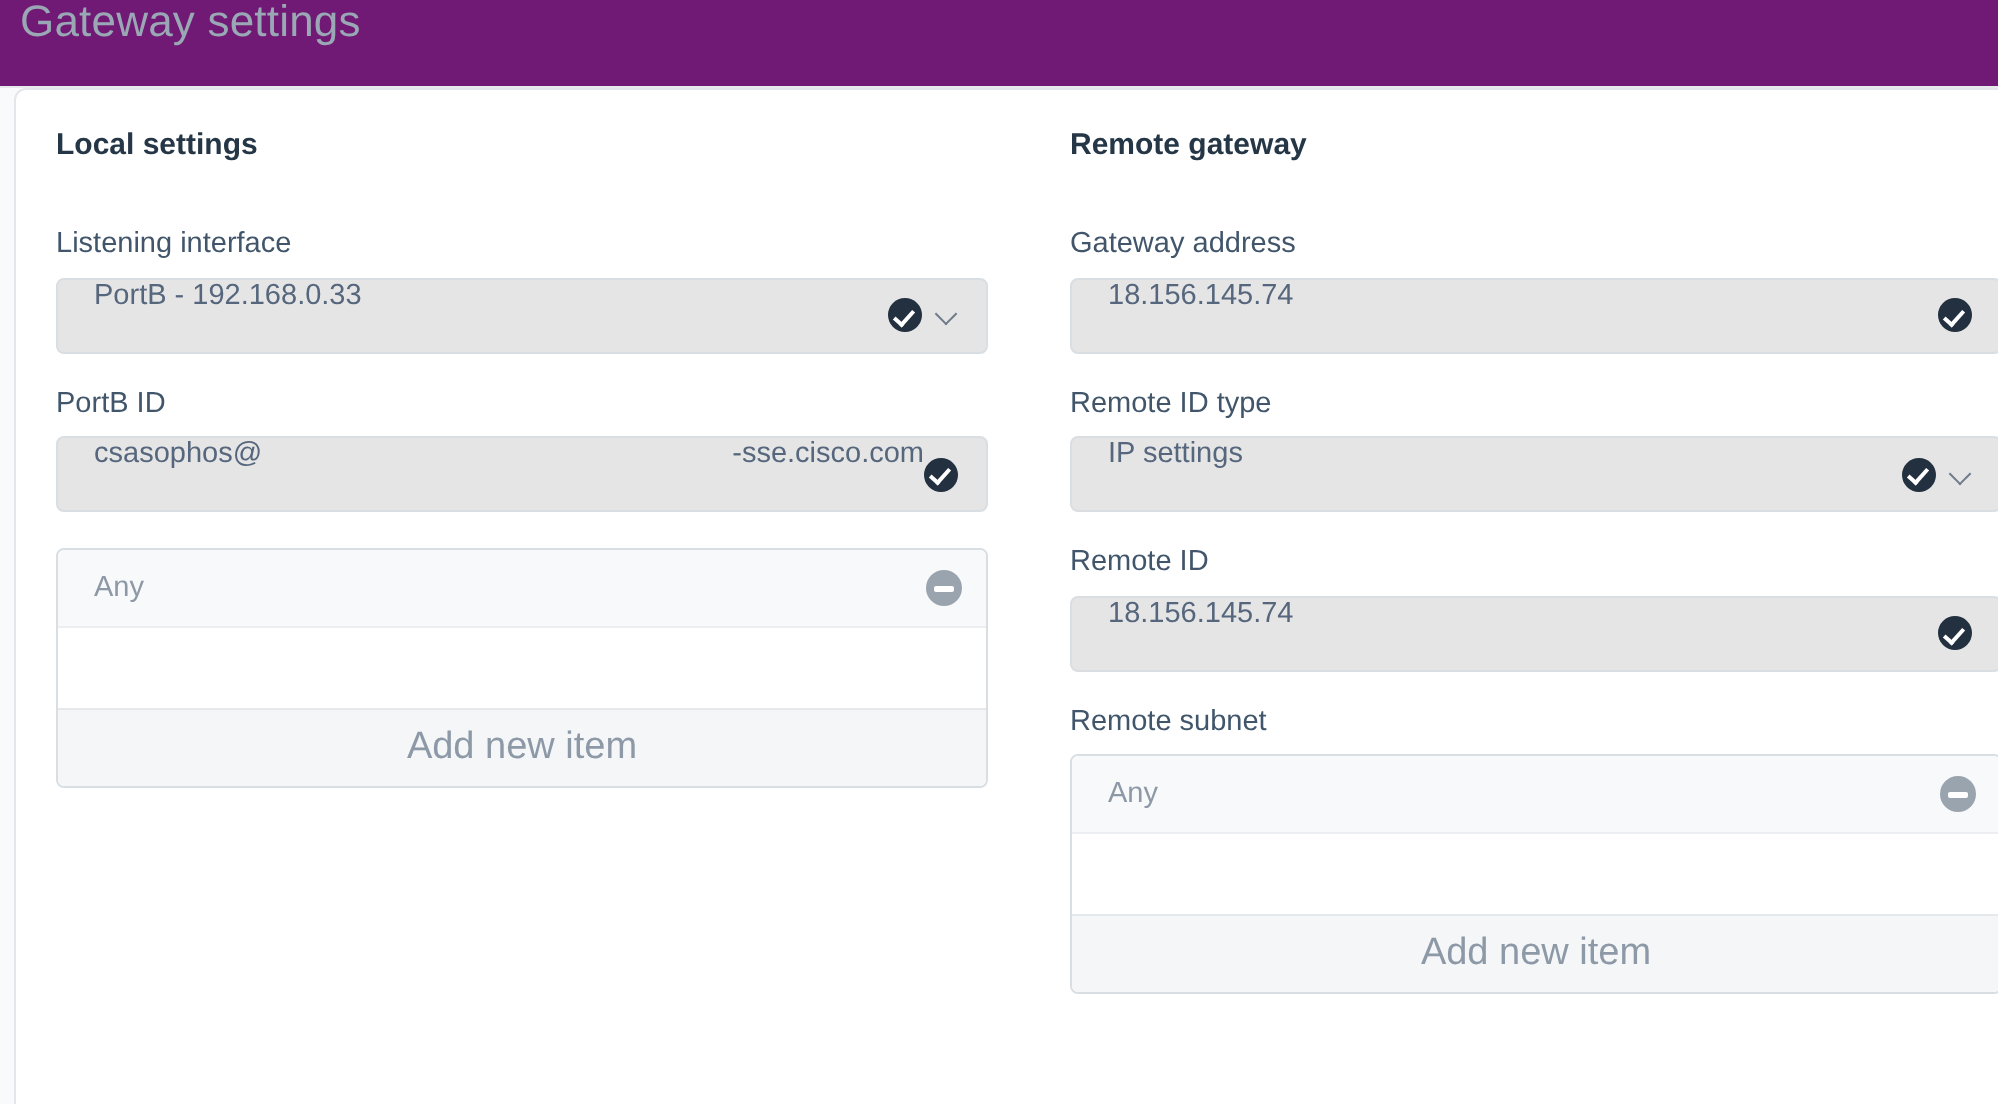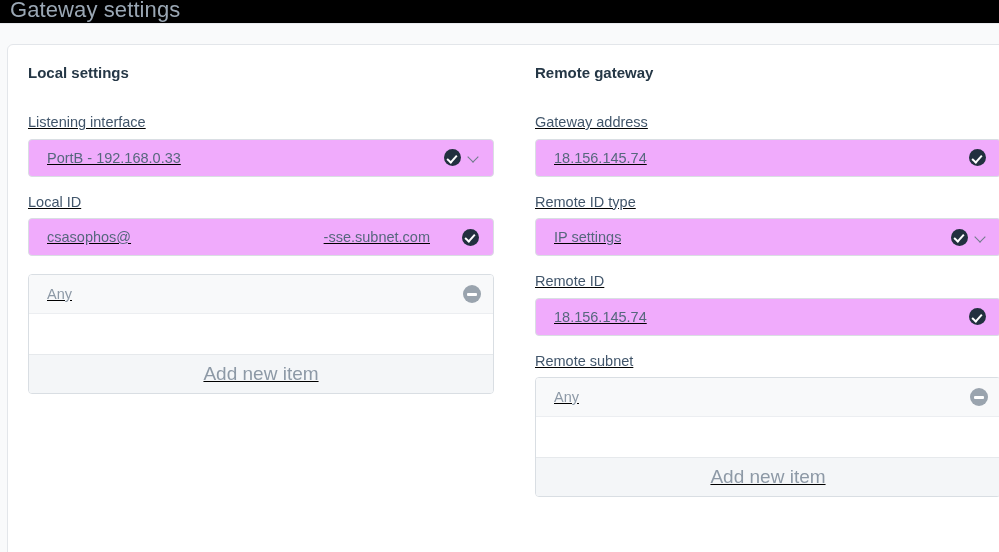--- a/index.html
+++ b/index.html
@@ -10,26 +10,26 @@
     width: 999px;
     height: 552px;
     overflow: hidden;
     background: #f9fafb;
     font-family: "Liberation Sans", sans-serif;
     -webkit-font-smoothing: antialiased;
   }
 
   
   .page-header {
-    height: 24px;
+    height: 44px;
     box-sizing: border-box;
-    background: #000000;
+    background: #701a75;
     border-bottom: 1px solid #e8eaee;
     display: flex;
-    align-items: flex-end;
+    align-items: flex-start;
     padding: 0 0 0 10px;
   }
   .page-title {
     font-size: 22px;
     font-weight: 400;
     color: #9aa7b4;
     letter-spacing: 0.1px;
     line-height: 1;
     padding-bottom: 2px;
   }
@@ -58,39 +58,37 @@
 
   .section-title {
     font-size: 15px;
     font-weight: bold;
     color: #253746;
     margin: 0 0 35px 0;
     line-height: 1;
   }
 
   
-  .field { margin-bottom: 18px; text-decoration: underline; }
+  .field { margin-bottom: 18px; }
   .field-label {
     font-size: 14.5px;
     color: #42566b;
     line-height: 1;
     margin-bottom: 9px;
     display: block;
   }
   .control {
     position: relative;
     height: 38px;
     box-sizing: border-box;
     border: 1px solid #d9dee3;
     border-radius: 4px;
-    background: #f0abfc;
-    display: flex;
-    align-items: center;
+    background: #e5e5e5;
+    display: flex;
     padding: 0 14px 0 18px;
-    gap: 32px;
   }
   .control-value {
     font-size: 14.5px;
     color: #56677d;
     white-space: nowrap;
     overflow: hidden;
   }
   .control-value.split {
     flex: 1 1 auto;
     display: flex;
@@ -209,25 +207,25 @@
           <span class="control-value">PortB - 192.168.0.33</span>
           <span class="adorn">
             <span class="icon-check"></span>
             <span class="icon-chevron"></span>
           </span>
         </div>
       </div>
 
 
       <div class="field">
-        <span class="field-label">Local ID</span>
+        <span class="field-label">PortB ID</span>
         <div class="control">
           <span class="control-value split">
             <span>csasophos@</span>
-            <span>-sse.subnet.com</span>
+            <span>-sse.cisco.com</span>
           </span>
           <span class="adorn">
             <span class="icon-check"></span>
           </span>
         </div>
       </div>
 
       <div class="field">
         <div class="listbox">
           <div class="listbox-row">

